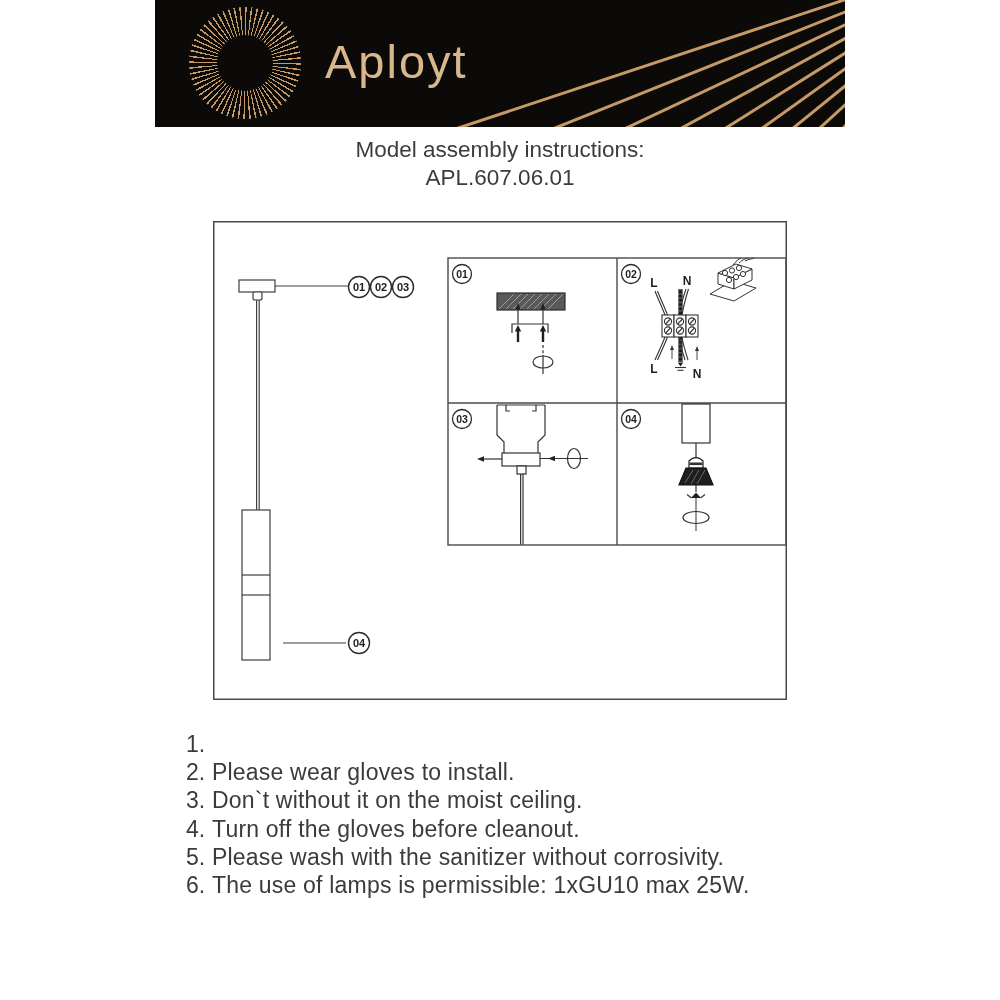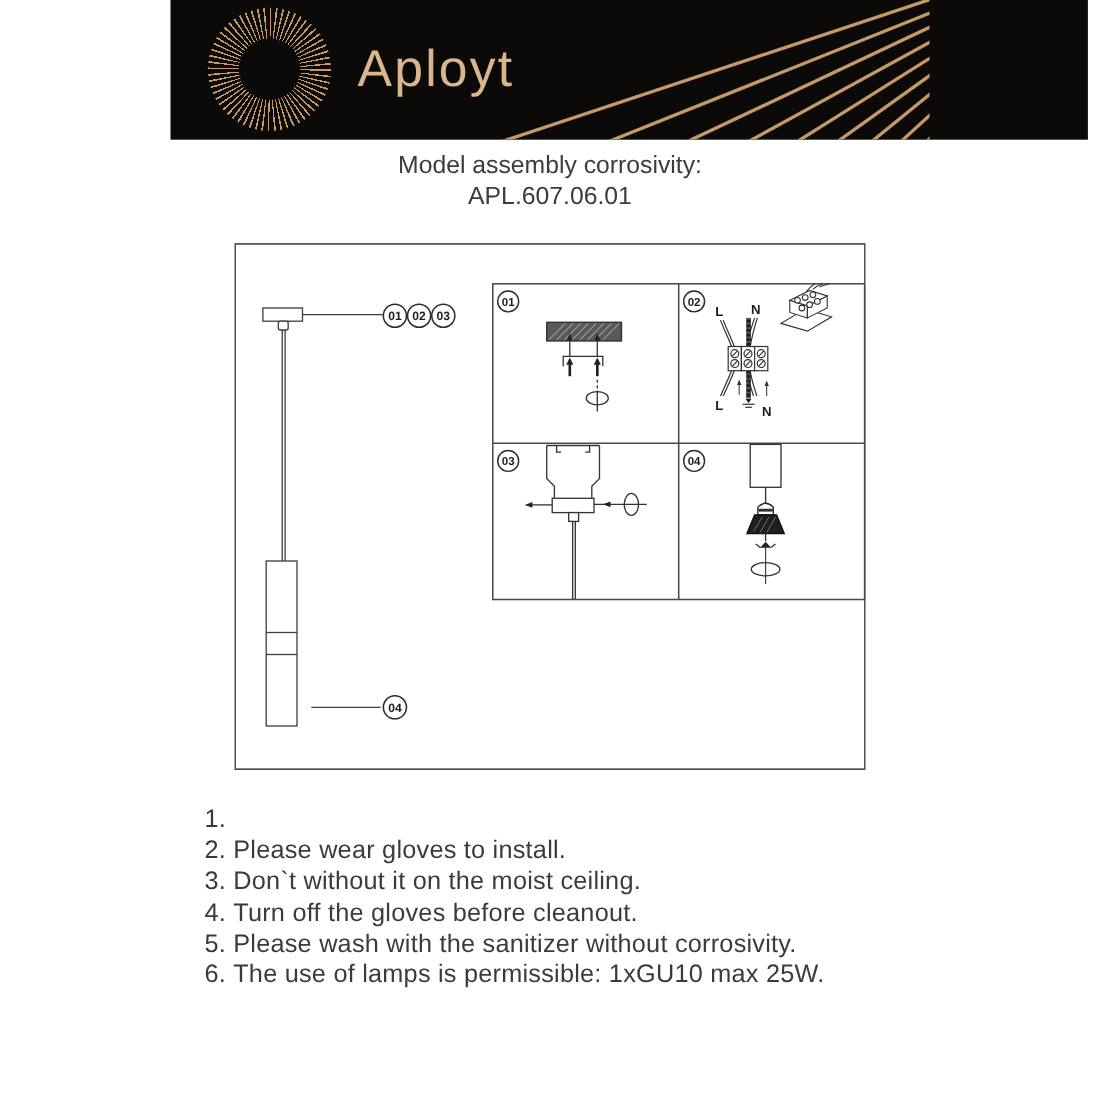--- a/index.html
+++ b/index.html
@@ -8,21 +8,21 @@
     background:#ffffff;
     font-family:"Liberation Sans", sans-serif;
     position:relative;
     overflow:hidden;
     color:#3b3b3b;
   }
 
   
   .banner {
     position:absolute; left:155px; top:0;
-    width:834px; height:127px;
+    width:690px; height:127px;
     background:#0c0a09;
     overflow:hidden;
   }
   .sunburst {
     position:absolute; left:34px; top:7px;
     width:112px; height:112px;
     border-radius:50%;
     background:repeating-conic-gradient(#c59a66 0deg 1.7deg, transparent 1.7deg 6deg);
   }
   .sunburst::after {
@@ -84,21 +84,21 @@
         <line x1="870" y1="-60" x2="260.4" y2="323.1" stroke="#c59a66" stroke-width="3"></line>
         <line x1="870" y1="-60" x2="238.5" y2="285.8" stroke="#c59a66" stroke-width="3"></line>
         <line x1="870" y1="-60" x2="218.8" y2="247.1" stroke="#c59a66" stroke-width="3"></line>
         <line x1="870" y1="-60" x2="201.5" y2="207.4" stroke="#c59a66" stroke-width="3"></line>
         <line x1="870" y1="-60" x2="186.6" y2="166.7" stroke="#c59a66" stroke-width="3"></line>
       </g>
   </svg>
 </div>
 
 <div class="title-block">
-  <div>Model assembly corrosivity:</div>
+  <div>Model assembly instructions:</div>
   <div>APL.607.06.01</div>
 </div>
 
 <div class="diagram-wrap">
 <svg width="574" height="479" viewBox="0 0 574 479">
 
   <rect x="0.75" y="0.75" width="572.5" height="477.5" fill="none" stroke="#4a4a4a" stroke-width="1.5"></rect>
 
   <g stroke="#3f3f3f" fill="none" stroke-width="1.2">
     <rect x="26" y="59" width="36" height="12" fill="#fff"></rect>

